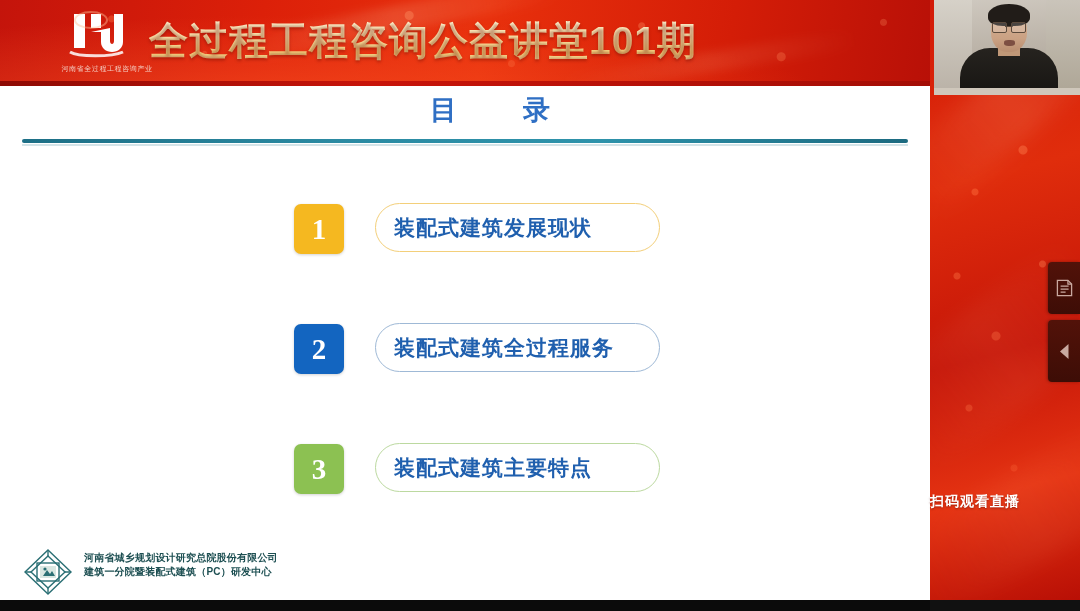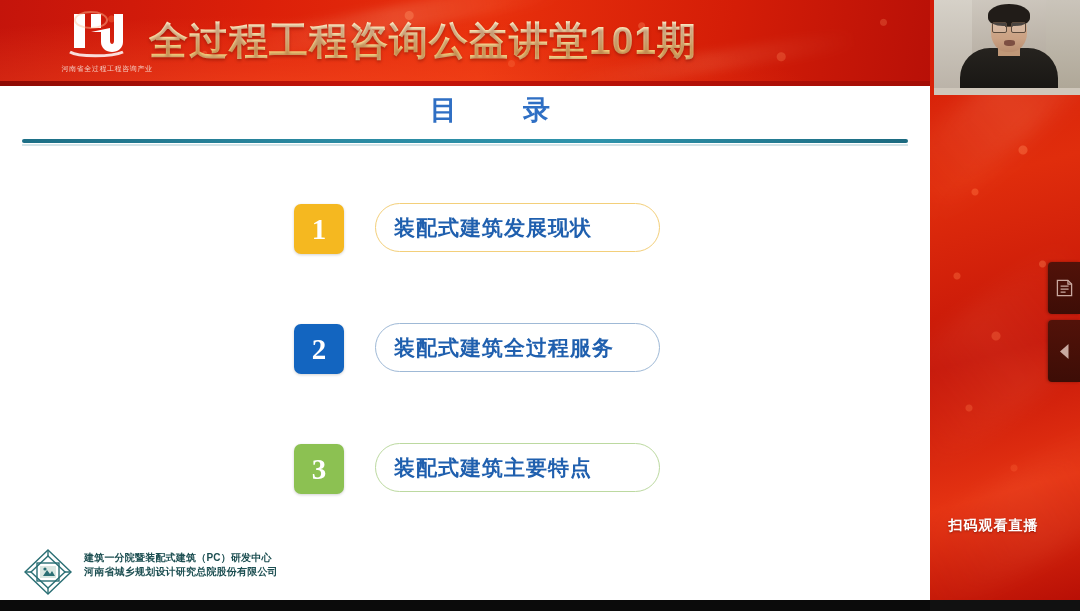--- a/index.html
+++ b/index.html
@@ -179,21 +179,21 @@
   .cam-glass b{position:absolute;left:13px;top:4px;width:8px;height:1.4px;background:#5b4a3c;}
   .cam-mouth{position:absolute;left:70px;top:40px;width:11px;height:6px;border-radius:40%;background:#7d4f42;}
   .cam-body{
     position:absolute;left:26px;top:48px;width:98px;height:47px;border-radius:30px 30px 0 0;
     background:linear-gradient(180deg,#26231f 0%,#171512 100%);
   }
   .cam-neck{position:absolute;left:64px;top:44px;width:22px;height:12px;background:#c09878;}
   .cam-desk{position:absolute;left:0;bottom:0;width:146px;height:7px;background:#cfc7bb;}
 
   .scan-label{
-    position:absolute;left:930px;top:492px;width:127px;text-align:center;margin-top:24px;
+    position:absolute;left:930px;top:492px;width:127px;text-align:left;
   }
   .scan-label span{
     font-size:14px;font-weight:bold;color:#ffffff;letter-spacing:1px;
     text-shadow:0 1px 2px rgba(90,10,0,.5);
   }
 
   .side-btn{
     position:absolute;right:0;width:32px;
     background:linear-gradient(180deg,#521209 0%,#3d0d06 100%);
     border-top-left-radius:4px;border-bottom-left-radius:4px;
@@ -285,22 +285,22 @@
             <path d="M26 9 L43 25 L26 41 L9 25 Z"></path>
             <rect x="15" y="16" width="22" height="18"></rect>
             <path d="M3 25 L9 25 M43 25 L49 25 M26 3 L26 9 M26 41 L26 47"></path>
           </g>
           <rect x="18" y="19" width="16" height="12" fill="#d9e7e2"></rect>
           <path d="M21 29 l4 -6 l3 4 l2 -3 l3 5 z" fill="#2a6f74"></path>
           <circle cx="23" cy="22" r="1.6" fill="#2a6f74"></circle>
         </svg>
       </div>
       <div class="foot-text">
+        <div>河南省城乡规划设计研究总院股份有限公司</div>
         <div>建筑一分院暨装配式建筑（PC）研发中心</div>
-        <div>河南省城乡规划设计研究总院股份有限公司</div>
       </div>
     </div>
 
   </div>
 
   <div class="rpanel">
     <div class="rpanel-sheen"></div>
     <div class="rpanel-sheen b"></div>
     <div class="rpanel-sheen c"></div>
   </div>

